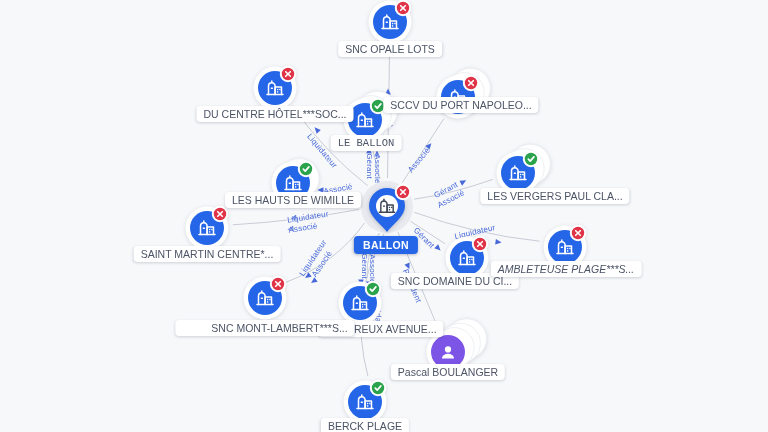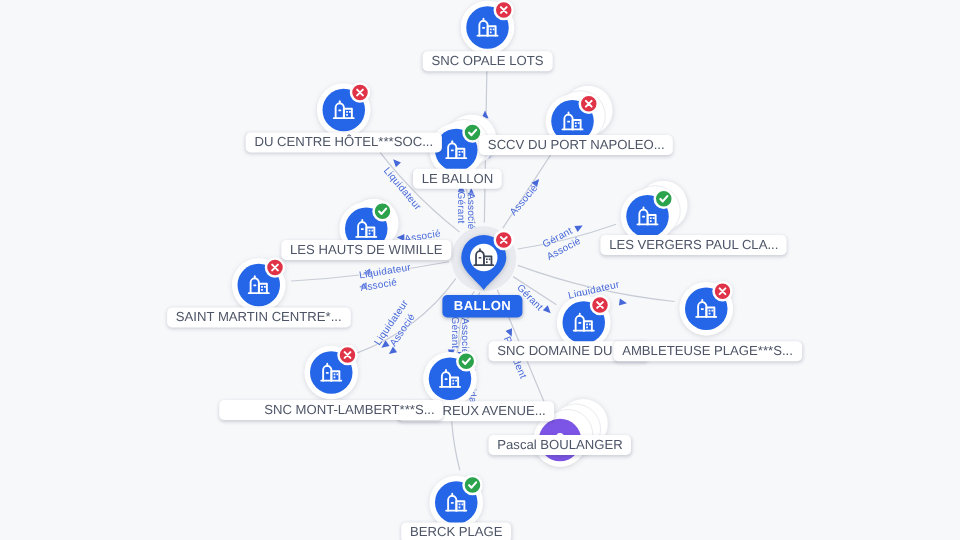--- a/index.html
+++ b/index.html
@@ -403,26 +403,26 @@
           </g>
       <g transform="translate(60,26)">
     <circle r="7.2" fill="#e03347" stroke="#fff" stroke-width="2"></circle>
             <path d="M-2.3 -2.3 L2.3 2.3 M2.3 -2.3 L-2.3 2.3" stroke="#fff" stroke-width="1.6" stroke-linecap="round"></path>
           </g>
     </svg></div>
     </div>
   <div id="labels-layer">
       <div class="node-label" style="left: 390px; top: 41px; text-align: right;">SNC OPALE LOTS</div>
       <div class="node-label" style="left: 275px; top: 106px;">DU CENTRE HÔTEL***SOC...</div>
-      <div class="node-label" style="left: 461px; top: 108px;">SCCV DU PORT NAPOLEO...</div>
-      <div class="node-label" style="left: 366px; top: 135px;">LE BALLON</div>
+      <div class="node-label" style="left: 461px; top: 97px;">SCCV DU PORT NAPOLEO...</div>
+      <div class="node-label" style="left: 366px; top: 135px; font-family: Liberation Mono, monospace;">LE BALLON</div>
       <div class="node-label" style="left: 519px; top: 188px; margin-left: 36px;">LES VERGERS PAUL CLA...</div>
       <div class="node-label" style="left: 293px; top: 192px;">LES HAUTS DE WIMILLE</div>
       <div class="node-label" style="left: 207px; top: 246px;">SAINT MARTIN CENTRE*...</div>
       <div class="node-label" style="left: 455px; top: 273px;">SNC DOMAINE DU CI...</div>
-      <div class="node-label" style="left: 566px; top: 273px;">AMBLETEUSE PLAGE***S...</div>
+      <div class="node-label" style="left: 566px; top: 261px; font-style: italic;">AMBLETEUSE PLAGE***S...</div>
       <div class="node-label" style="left: 381px; top: 321px;">WIMEREUX AVENUE...</div>
       <div class="node-label" style="left: 265px; top: 320px; padding-left: 36px;">SNC MONT-LAMBERT***S...</div>
-      <div class="node-label" style="left: 448px; top: 348px;">Pascal BOULANGER</div>
+      <div class="node-label" style="left: 448px; top: 364px;">Pascal BOULANGER</div>
       <div class="node-label" style="left: 365px; top: 418px;">BERCK PLAGE</div>
       <div class="node-label center-label" style="left: 386px; top: 236px;">BALLON</div>
     </div>
 </div>
 
 </body></html>

